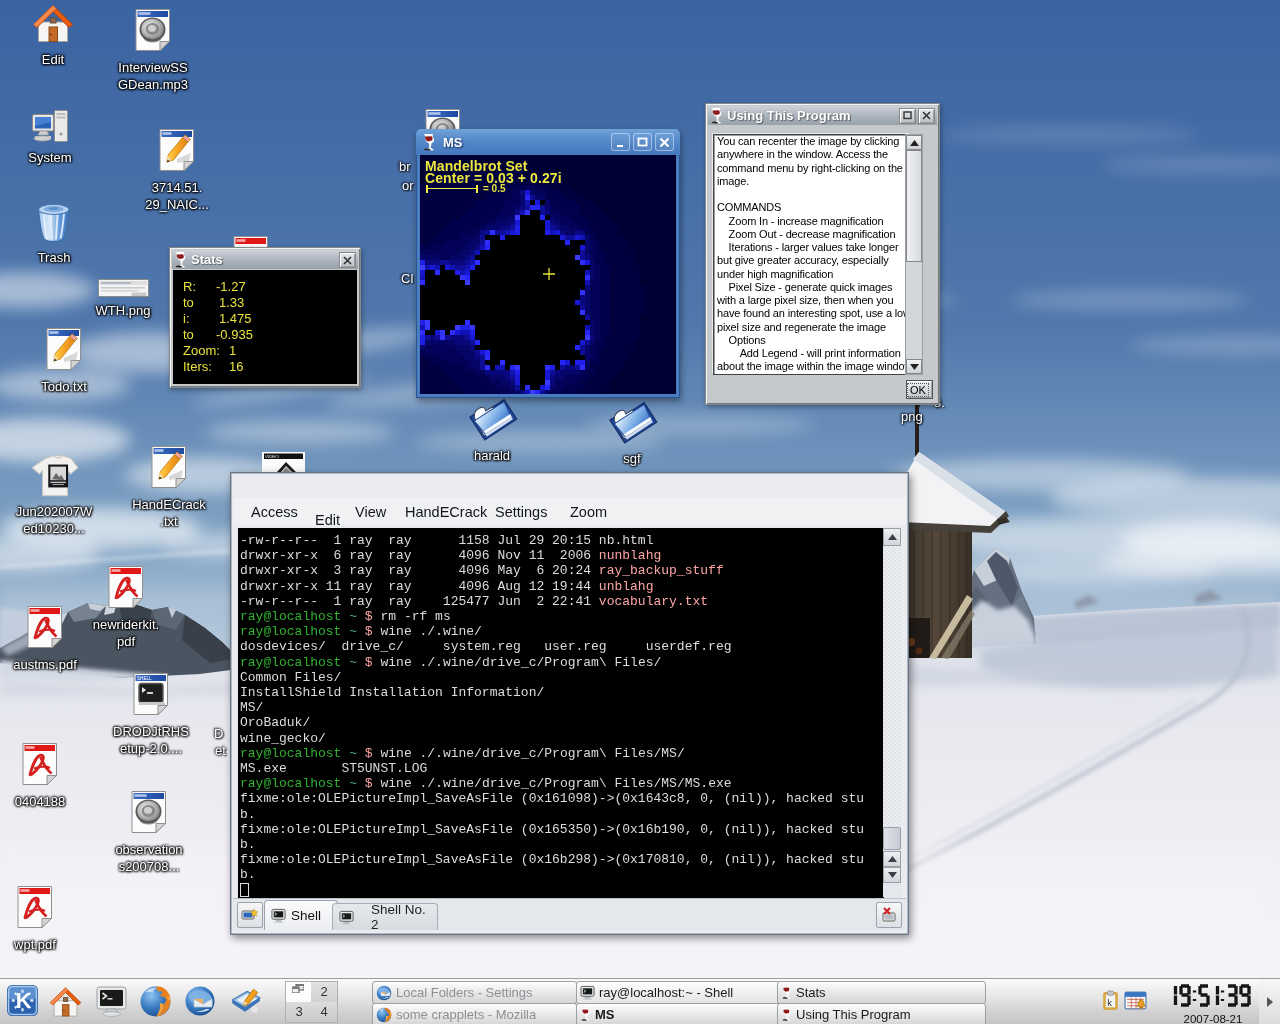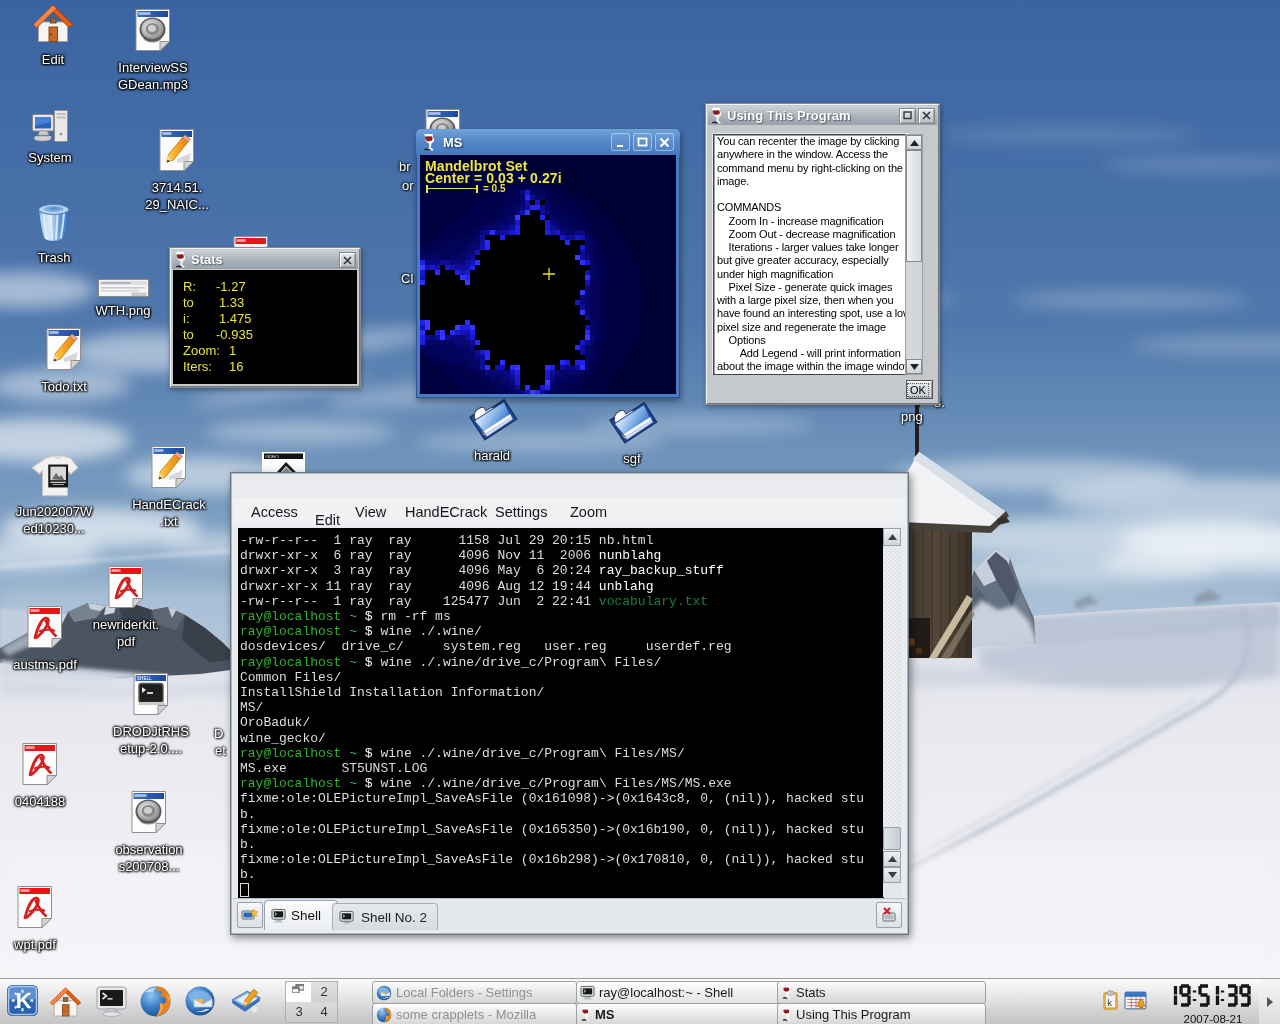--- a/index.html
+++ b/index.html
@@ -56,21 +56,21 @@
  text-shadow:0 1px 0 rgba(255,255,255,.35)}
 .kbtn{width:18px;height:18px;margin-left:3px;border:1px solid #828c9a;
  background:linear-gradient(#b4bcc8,#9aa4b2);box-shadow:inset 1px 1px 0 rgba(255,255,255,.4);
  display:flex;align-items:center;justify-content:center}
 #kon .menu{position:absolute;left:2px;top:25px;right:2px;height:27px;background:#eff1f3;
  font-size:14.5px;color:#14161a;display:flex;align-items:center}
 
 #term{position:absolute;left:7px;top:55px;width:644px;height:369px;background:#000;margin:0;padding:5px 0 0 2px;
  font-family:"Liberation Mono",monospace;font-size:13px;line-height:15.2px;
  color:#dcdcdc;white-space:pre;overflow:hidden}
-#term .g{color:#30b230}#term .b{color:#ffffff}#term .c{color:#55aaa0}#term .gr{color:#15803d}
+#term .g{color:#30b230}#term .b{color:#fca5a5}#term .c{color:#55aaa0}#term .gr{color:#fca5a5}
 #kscroll{position:absolute;left:652px;top:55px;width:18px;height:369px;background:#e2e6ea}
 #ktabs{position:absolute;left:2px;top:425px;right:2px;height:31px;background:#e4e7eb;border-top:1px solid #b9c0c9}
 
 #bar{position:absolute;left:0;top:978px;width:1280px;height:46px;z-index:9;
  background:linear-gradient(#fbfbfb,#e6e6e6 40%,#d2d2d2 70%,#c4c4c4);border-top:1px solid #9c9c9c}
 #bar .qi{position:absolute;top:5px}
 .tbtn{position:absolute;height:21px;border-radius:3px;border:1px solid #9aa0a6;
  background:linear-gradient(#fdfdfd,#e8e8e8 50%,#d6d6d6);box-shadow:inset 0 1px 0 #fff;
  font-size:13px;color:#1a1a1a;display:flex;align-items:center;padding:0 3px;overflow:hidden;white-space:nowrap}
 .tbtn .ic{margin-right:4px;flex:none}
@@ -1146,21 +1146,21 @@
   <div style="position:absolute;left:31px;top:1px;width:66px;height:29px;background:linear-gradient(#fbfbfc,#eceef1);border:1px solid #9aa2ac;border-bottom:none;border-radius:4px 4px 0 0;display:flex;align-items:center;padding-left:6px;font-size:13.5px;color:#111">
    <svg width="15" height="15" viewBox="0 0 16 16">
           <use href="#kmini"></use>
         </svg>
         <span style="margin-left:5px">Shell</span>
   </div>
   <div style="position:absolute;left:99px;top:4px;width:98px;height:26px;background:linear-gradient(#e6e9ec,#d7dbe0);border:1px solid #a6adb6;border-bottom:none;border-radius:4px 4px 0 0;display:flex;align-items:center;padding-left:6px;font-size:13.5px;color:#222">
    <svg width="15" height="15" viewBox="0 0 16 16">
           <use href="#kmini"></use>
         </svg>
-        <span style="margin-left:7px">Shell No. 2</span>
+        <span style="margin-left:17px">Shell No. 2</span>
   </div>
   <div style="position:absolute;right:4px;top:3px;width:24px;height:24px;border:1px solid #9aa2ac;border-radius:2px;background:linear-gradient(#f6f7f8,#dde0e4);display:flex;align-items:center;justify-content:center">
    <svg width="18" height="16" viewBox="0 0 18 16">
           <rect x="3" y="6" width="12" height="8" rx="1" fill="#e8eaec" stroke="#666"></rect>
           <rect x="4.5" y="7.5" width="9" height="5" fill="#b8bcc2"></rect>
           <path d="M4,1 L10,7 M10,1 L4,7" stroke="#c22" stroke-width="2"></path>
         </svg>
   </div>
  </div>
 </div>

